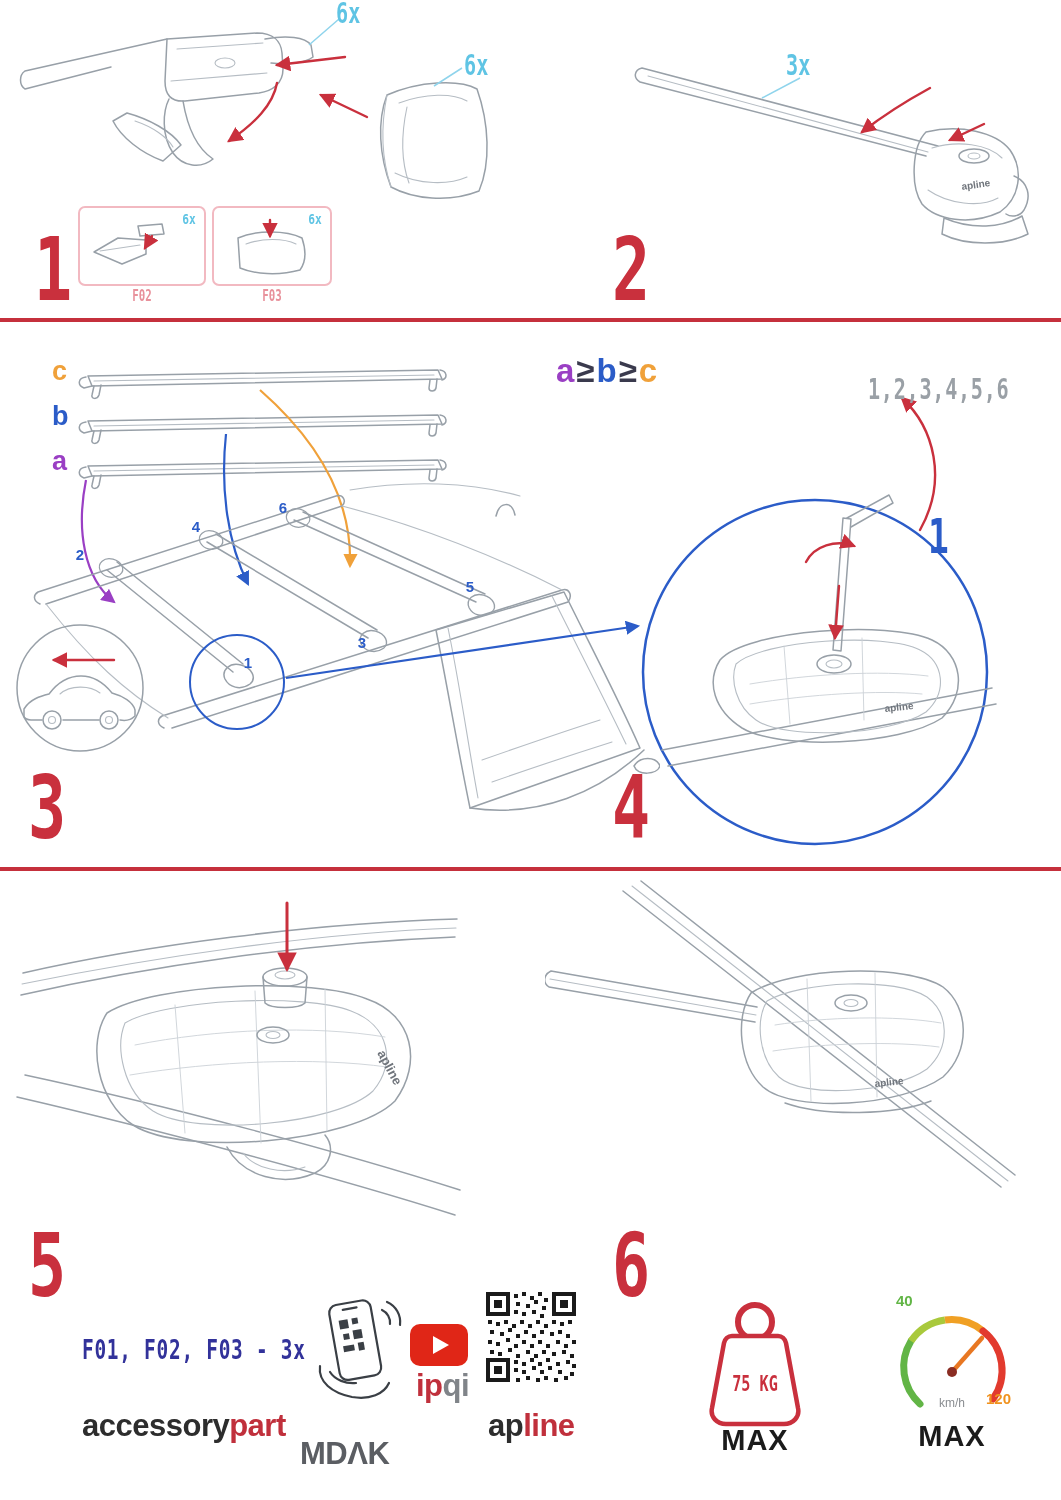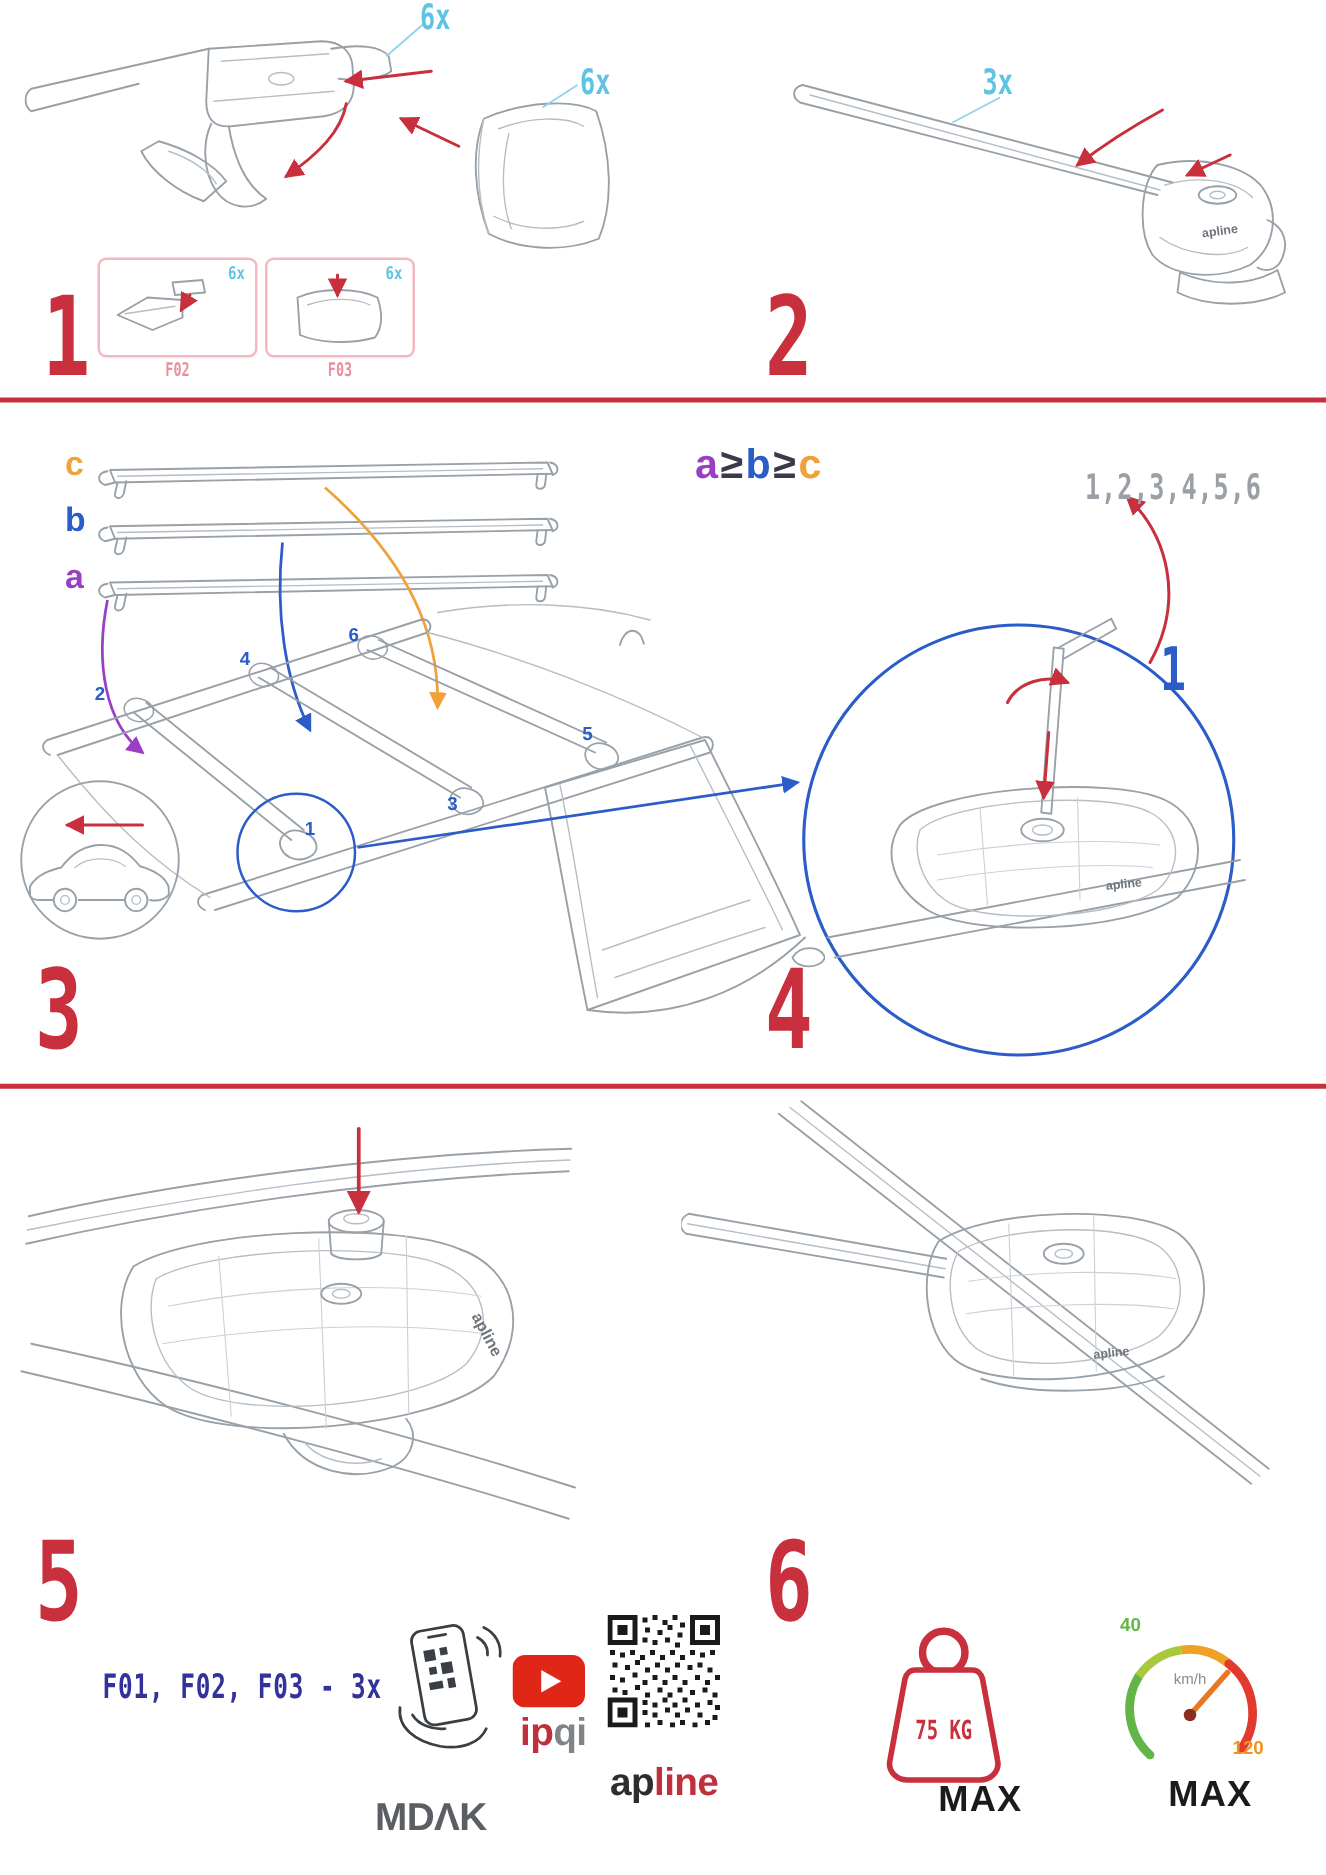--- a/index.html
+++ b/index.html
@@ -24,21 +24,21 @@
   .barletter { font-size:27px; font-weight:bold; line-height:1; }
   .c-purple { color:#9a3fc4; } .c-blue { color:#2b5cc8; } .c-orange { color:#f0a13a; }
   .formula { font-size:33px; font-weight:bold; letter-spacing:2px; font-family:Liberation Sans, sans-serif; }
   .f-ge { color:#3a3a4d; }
 
   .inset-box { position:absolute; border:2px solid #f2b9c1; border-radius:7px; background:#fff; }
 
   .brand { font-size:31px; font-weight:bold; letter-spacing:-0.5px; white-space:nowrap; }
   .b-dark { color:#2d2d2d; } .b-red { color:#c0303c; } .b-gray { color:#808489; } .b-mid { color:#5b5e63; }
 
-  .maxlabel { font-size:29px; font-weight:bold; color:#1b1b1b; text-align:right; letter-spacing:1px; }
+  .maxlabel { font-size:29px; font-weight:bold; color:#1b1b1b; text-align:center; letter-spacing:1px; }
   .kg { font-size:21px; color:#c9303d; }
   .gauge-lo { font-size:15px; font-weight:bold; color:#62b546; }
   .gauge-hi { font-size:15px; font-weight:bold; color:#f0921e; }
   .gauge-unit { font-size:12px; color:#8a8d91; text-align:center; }
 
   
   .ln  { fill:none; stroke:#98a0a8; stroke-width:1.5; stroke-linecap:round; stroke-linejoin:round; }
   .ln2 { fill:none; stroke:#b6bdc4; stroke-width:1.1; stroke-linecap:round; stroke-linejoin:round; }
   .ln3 { fill:none; stroke:#ccd1d7; stroke-width:.9;  stroke-linecap:round; stroke-linejoin:round; }
   .red  { fill:none; stroke:#c9303d; stroke-width:2.4; stroke-linecap:round; }
@@ -299,20 +299,21 @@
         <rect x="4" y="70" width="16" height="16"></rect>
     </g>
     <g fill="#1a1a1a">
       <rect x="8" y="8" width="8" height="8"></rect>
         <rect x="74" y="8" width="8" height="8"></rect>
         <rect x="8" y="74" width="8" height="8"></rect>
     </g>
     <path fill="#1a1a1a" d="M28,2h4v4h-4z M36,0h4v4h-4z M44,4h4v4h-4z M52,0h4v4h-4z M58,6h4v4h-4z M30,10h4v4h-4z M40,12h4v4h-4z M48,8h4v4h-4z M56,14h4v4h-4z M28,18h4v4h-4z M36,20h4v4h-4z M46,18h4v4h-4z M54,22h4v4h-4z M2,28h4v4h-4z M10,30h4v4h-4z M18,28h4v4h-4z M26,32h4v4h-4z M34,28h4v4h-4z M42,32h4v4h-4z M50,28h4v4h-4z M58,32h4v4h-4z M66,28h4v4h-4z M74,30h4v4h-4z M82,28h4v4h-4z M4,38h4v4h-4z M14,40h4v4h-4z M22,36h4v4h-4z M30,42h4v4h-4z M38,38h4v4h-4z M46,42h4v4h-4z M54,38h4v4h-4z M64,40h4v4h-4z M72,38h4v4h-4z M80,42h4v4h-4z M2,48h4v4h-4z M10,50h4v4h-4z M20,46h4v4h-4z M28,52h4v4h-4z M36,48h4v4h-4z M44,52h4v4h-4z M52,48h4v4h-4z M60,52h4v4h-4z M70,48h4v4h-4z M78,52h4v4h-4z M86,48h4v4h-4z M4,58h4v4h-4z M12,60h4v4h-4z M22,56h4v4h-4z M30,62h4v4h-4z M40,58h4v4h-4z M48,62h4v4h-4z M56,58h4v4h-4z M66,60h4v4h-4z M76,58h4v4h-4z M84,62h4v4h-4z M28,68h4v4h-4z M36,70h4v4h-4z M44,66h4v4h-4z M52,70h4v4h-4z M60,66h4v4h-4z M70,70h4v4h-4z M80,68h4v4h-4z M86,72h4v4h-4z M28,76h4v4h-4z M36,78h4v4h-4z M46,74h4v4h-4z M54,78h4v4h-4z M62,74h4v4h-4z M72,78h4v4h-4z M84,80h4v4h-4z M30,86h4v4h-4z M40,84h4v4h-4z M50,86h4v4h-4z M58,84h4v4h-4z M68,86h4v4h-4z M78,84h4v4h-4z"></path>
   </svg>
 
+  <div class="abs brand" style="left:82px;top:1408px"><span class="b-dark">accessory</span><span class="b-red">part</span></div>
   <div class="abs brand b-mid" style="left:300px;top:1436px">MDΛK</div>
   <div class="abs brand" style="left:416px;top:1368px"><span class="b-red">ip</span><span class="b-gray">qi</span></div>
   <div class="abs brand" style="left:488px;top:1408px"><span class="b-dark">ap</span><span class="b-red">line</span></div>
 
   <svg class="abs" style="left:692px;top:1292px" width="126" height="140" viewBox="0 0 126 140">
     <circle cx="63" cy="30" r="17" fill="none" stroke="#c9303d" stroke-width="6"></circle>
     <path class="wt" d="M40,44 L86,44 C90,44 93,47 94,51 L106,116 C108,125 101,132 92,132 L34,132 C25,132 18,125 20,116 L32,51 C33,47 36,44 40,44 Z"></path>
   </svg>
   <div class="abs stencil kg ctr" style="left:692px;top:1374px;width:126px">75 KG</div>
   <div class="abs maxlabel" style="left:692px;top:1424px;width:126px">MAX</div>
@@ -320,16 +321,16 @@
   <svg class="abs" style="left:882px;top:1292px" width="140" height="135" viewBox="0 0 140 135">
     <path d="M38,112 A50,50 0 0 1 29,49" fill="none" stroke="#62b546" stroke-width="7" stroke-linecap="round"></path>
     <path d="M29,49 A50,50 0 0 1 63,28" fill="none" stroke="#a9c93c" stroke-width="7"></path>
     <path d="M63,28 A50,50 0 0 1 101,39" fill="none" stroke="#f0a024" stroke-width="7"></path>
     <path d="M101,39 A50,50 0 0 1 111,107" fill="none" stroke="#e23a2e" stroke-width="7" stroke-linecap="round"></path>
     <path d="M70,80 L100,46" stroke="#e87722" stroke-width="4.5" stroke-linecap="round"></path>
     <circle cx="70" cy="80" r="5" fill="#8a2d23"></circle>
   </svg>
   <div class="abs gauge-lo" style="left:896px;top:1292px">40</div>
   <div class="abs gauge-hi" style="left:986px;top:1390px">120</div>
-  <div class="abs gauge-unit" style="left:912px;top:1336px;width:80px">km/h</div>
+  <div class="abs gauge-unit" style="left:912px;top:1396px;width:80px">km/h</div>
   <div class="abs maxlabel" style="left:902px;top:1420px;width:100px">MAX</div>
 
 </div>
 
 </body></html>

